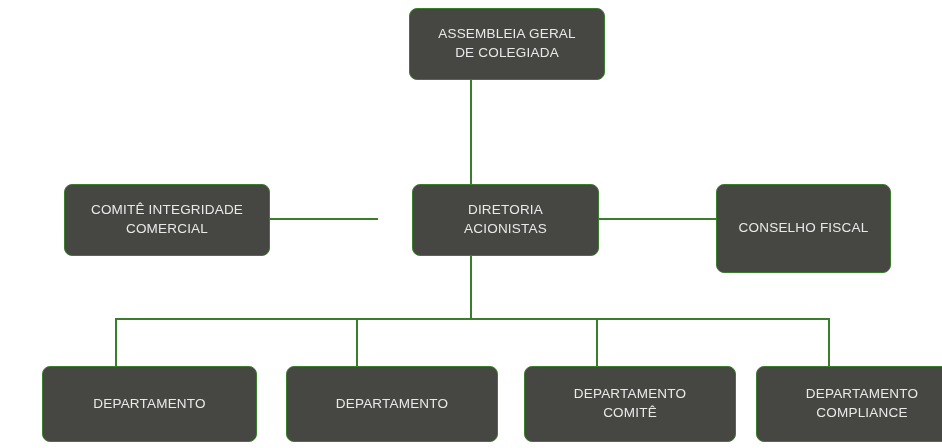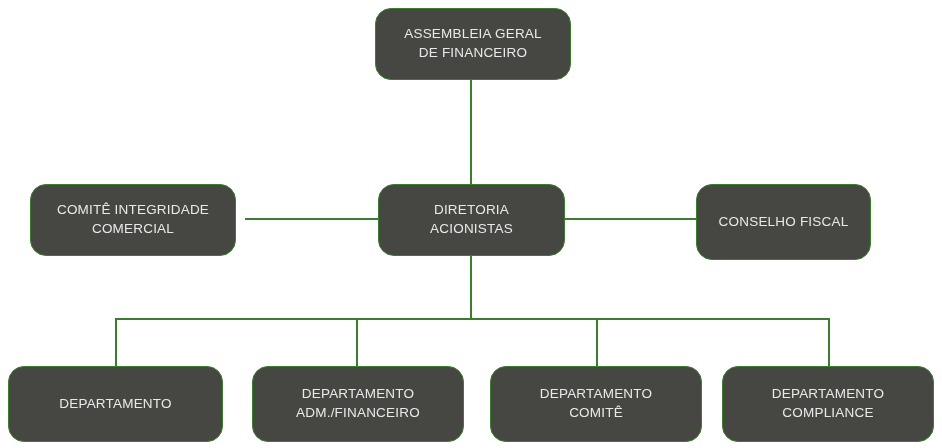--- a/index.html
+++ b/index.html
@@ -20,31 +20,32 @@
     position: absolute;
     background: #3a7d2c;
     z-index: 1;
   }
   
   .node {
     position: absolute;
     box-sizing: border-box;
     background: #464642;
     border: 1px solid #3a7d2c;
-    border-radius: 16px;
+    border-radius: 8px;
     color: #e9e9e9;
     display: flex;
     align-items: center;
     justify-content: center;
     text-align: center;
     line-height: 1.38;
     font-size: 13.5px;
     letter-spacing: 0.2px;
     z-index: 2;
     padding: 0 6px;
+    margin-left: 34px;
   }
   .node .label {
     display: block;
     width: 100%;
   }
   .node .line2 {
     display: block;
   }
 </style>
 </head>
@@ -63,54 +64,53 @@
   <div class="conn" style="left:115px; top:318px; width:715px; height:2px;"></div>
 
   <div class="conn" style="left:115px; top:318px; width:2px; height:48px;"></div>
   <div class="conn" style="left:356px; top:318px; width:2px; height:48px;"></div>
   <div class="conn" style="left:596px; top:318px; width:2px; height:48px;"></div>
   <div class="conn" style="left:828px; top:318px; width:2px; height:48px;"></div>
 
   <div class="node" style="left:375px; top:8px; width:196px; height:72px;">
     <span class="label">
       <span>ASSEMBLEIA GERAL</span><br>
-      <span class="line2">DE FINANCEIRO</span>
+      <span class="line2">DE COLEGIADA</span>
     </span>
   </div>
 
   <div class="node" style="left:30px; top:184px; width:206px; height:72px;">
     <span class="label">
       <span>COMITÊ INTEGRIDADE</span><br>
       <span class="line2">COMERCIAL</span>
     </span>
   </div>
 
   <div class="node" style="left:378px; top:184px; width:187px; height:72px;">
     <span class="label">
       <span>DIRETORIA</span><br>
       <span class="line2">ACIONISTAS</span>
     </span>
   </div>
 
-  <div class="node" style="left:696px; top:184px; width:175px; height:76px;">
+  <div class="node" style="left:682px; top:184px; width:175px; height:89px;">
     <span class="label">
       <span>CONSELHO FISCAL</span>
     </span>
   </div>
 
   <div class="node" style="left:8px; top:366px; width:215px; height:76px;">
     <span class="label">
       <span>DEPARTAMENTO</span><br>
     </span>
   </div>
 
   <div class="node" style="left:252px; top:366px; width:212px; height:76px;">
     <span class="label">
       <span>DEPARTAMENTO</span><br>
-      <span class="line2">ADM./FINANCEIRO</span>
     </span>
   </div>
 
   <div class="node" style="left:490px; top:366px; width:212px; height:76px;">
     <span class="label">
       <span>DEPARTAMENTO</span><br>
       <span class="line2">COMITÊ</span>
     </span>
   </div>
 

